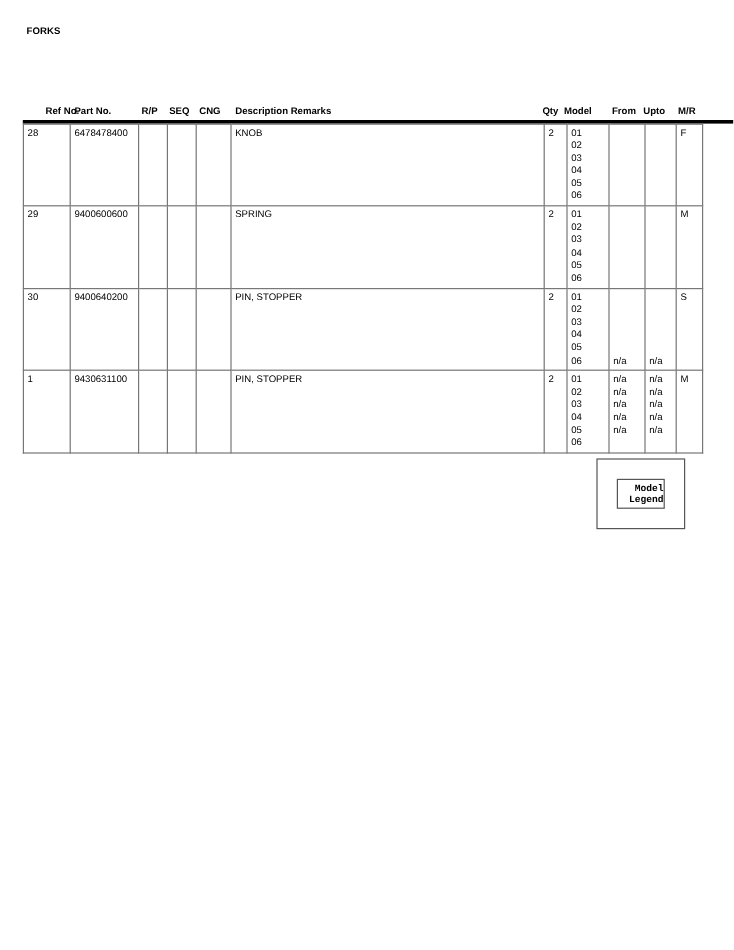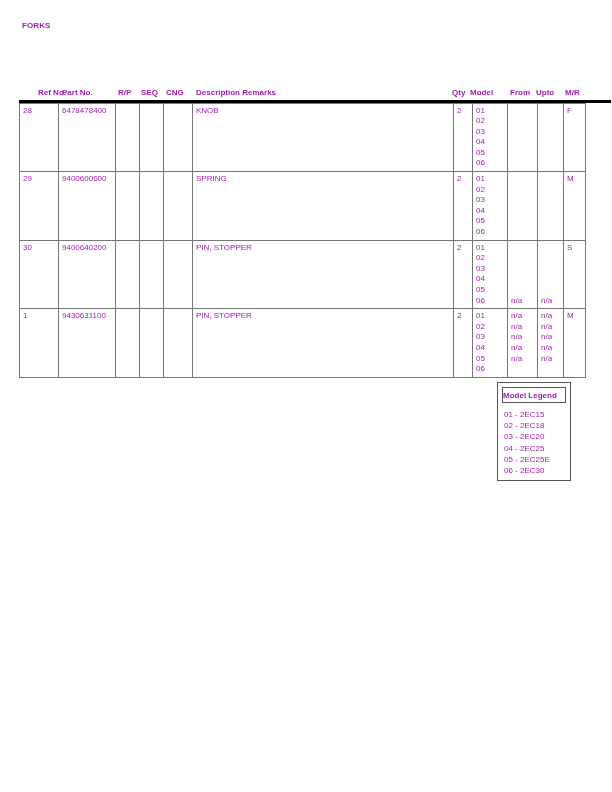--- a/index.html
+++ b/index.html
@@ -1,21 +1,21 @@
 <!DOCTYPE html>
 <html><head>
 <meta charset="utf-8">
 <style>
   html,body { margin:0; padding:0; background:#e8e8e8; }
   .page {
     position:relative;
     width:612px; height:792px;
     background:#ffffff;
     font-family:"Liberation Sans", sans-serif;
-    color:#a21caf;
+    color:#000000;
     overflow:hidden;
     margin:0 auto;
   }
   .doc-title {
     position:absolute; left:22px; top:21px;
     font-size:8px; font-weight:bold; letter-spacing:0.1px;
   }
   .breadcrumb {
     position:absolute; left:22px; top:41px;
     font-size:8px; font-weight:bold; letter-spacing:0.1px;
@@ -63,25 +63,26 @@
   col.c-from { width:30px; }
   col.c-upto { width:26px; }
   col.c-mr   { width:22px; }
   .legend {
     position:absolute; left:497px; top:382px;
     width:72px;
     border:1.5px solid #555;
     background:#fff;
   }
   .legend-title {
-    margin:4px;
+    margin:16px;
     border:1px solid #555;
-    text-align:left;
+    text-align:right;
     font-size:8px; font-weight:bold;
     padding:3px 0 2px 0;
+    font-family:Liberation Mono, monospace;
   }
   .legend-items {
     padding:2px 2px 4px 6px;
     font-size:8px; line-height:11.2px;
   }
 </style>
 </head>
 <body>
 
 <div class="page">
@@ -169,16 +170,15 @@
         <td>01<br>02<br>03<br>04<br>05<br>06</td>
         <td>n/a<br>n/a<br>n/a<br>n/a<br>n/a<br>&nbsp;</td>
         <td>n/a<br>n/a<br>n/a<br>n/a<br>n/a<br>&nbsp;</td>
         <td>M</td>
       </tr>
     </tbody>
   </table>
 
   <div class="legend">
     <div class="legend-title">Model Legend</div>
-    <div class="legend-items">01 - 2EC15<br>02 - 2EC18<br>03 - 2EC20<br>04 - 2EC25<br>05 - 2EC25E<br>06 - 2EC30</div>
   </div>
 
 </div>
 
 </body></html>

